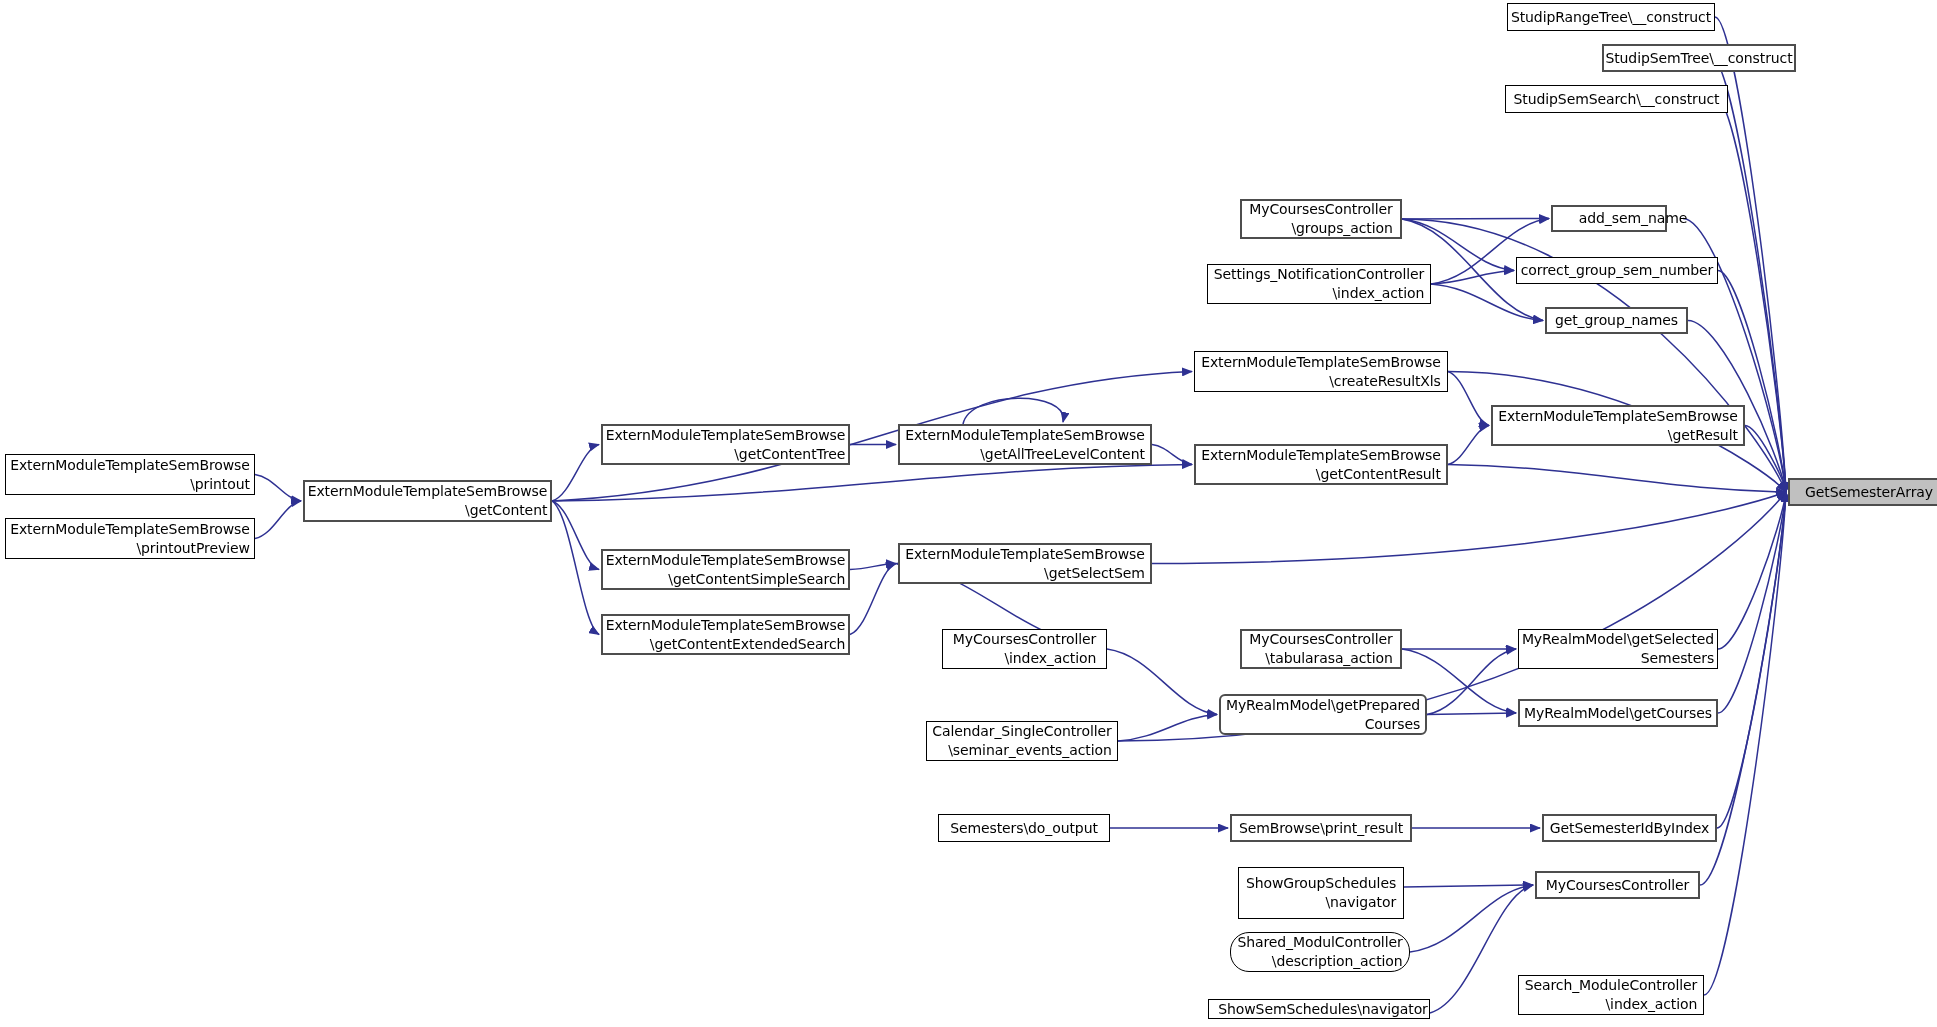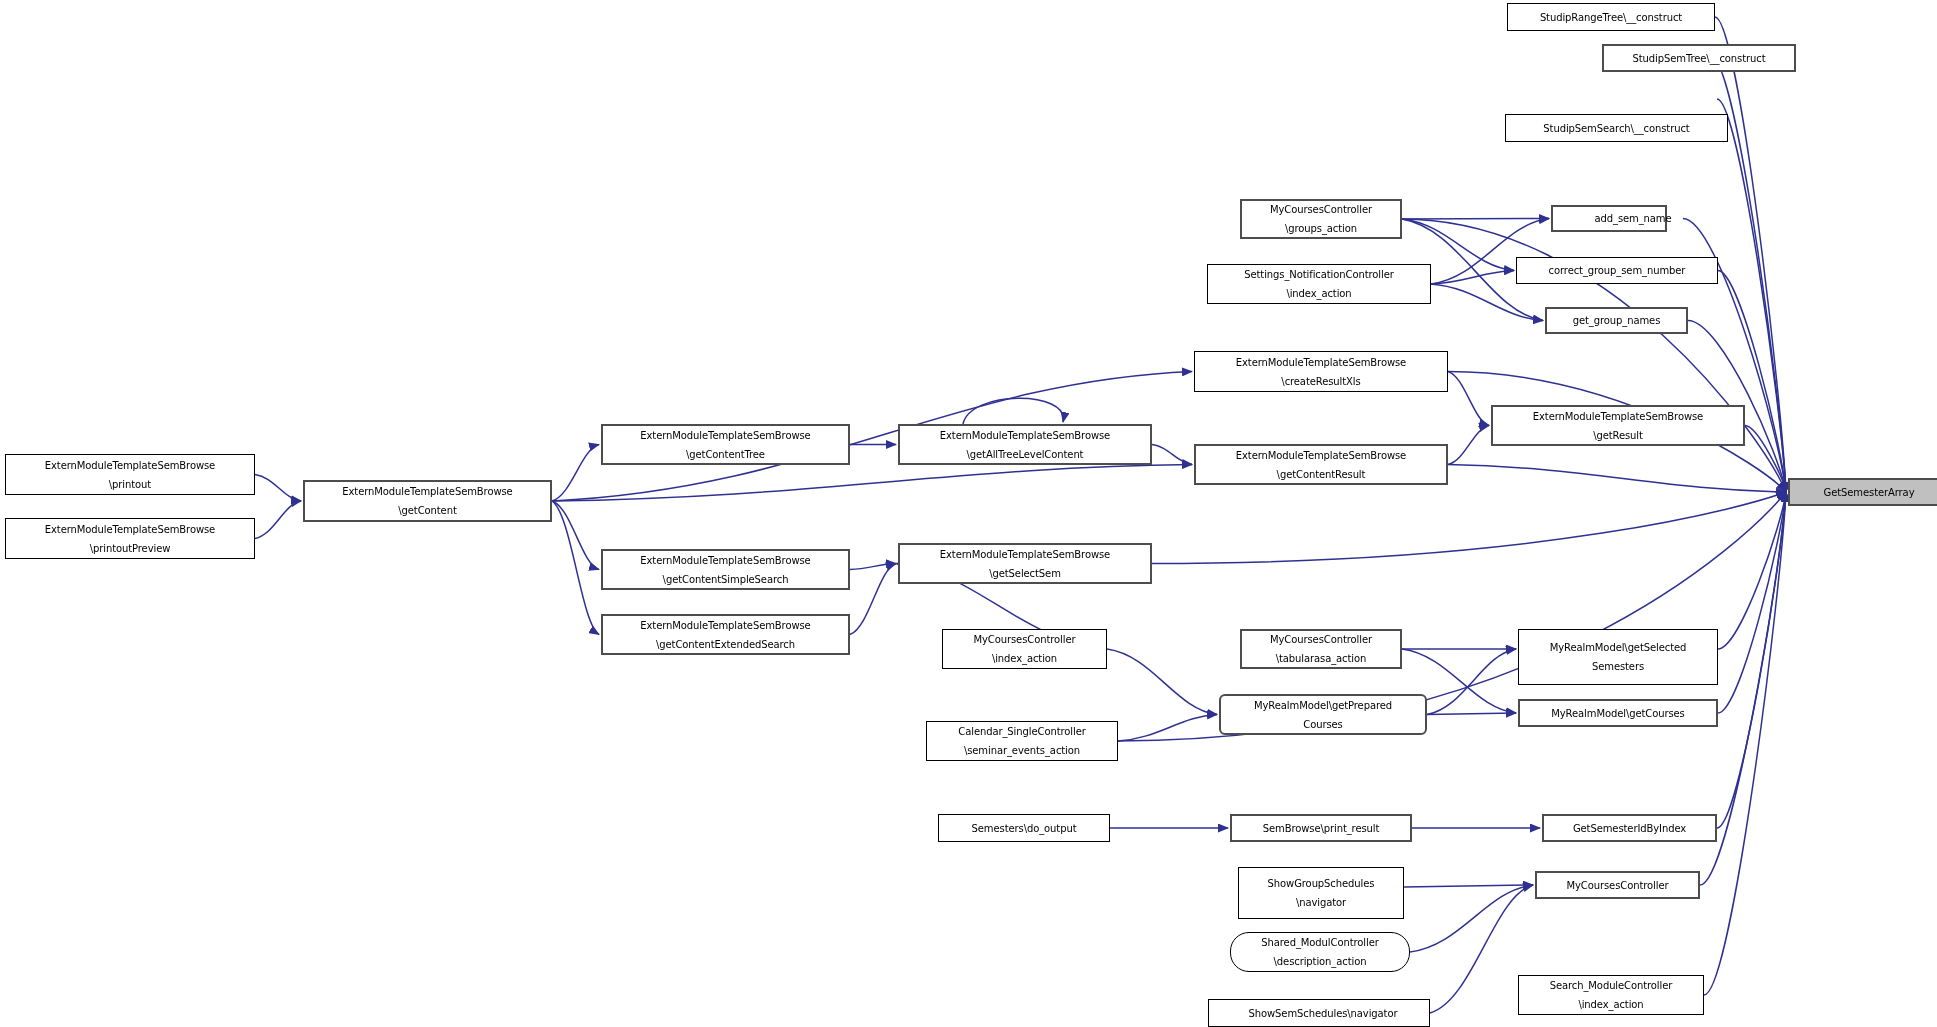--- a/index.html
+++ b/index.html
@@ -13,22 +13,22 @@
   }
   #edges{position:absolute;left:0;top:0;width:1937px;height:1027px;pointer-events:none;}
   .node{
     position:absolute;
     box-sizing:border-box;
     background:#ffffff;
     border:1px solid #000000;
     display:flex;
     align-items:center;
     justify-content:center;
-    text-align:center;
-    font-size:10px;
+    text-align:right;
+    font-size:14px;
     line-height:19px;
     color:#000000;
     white-space:pre-line;
     letter-spacing:-0.1px;
     z-index:2;
   }
   .node.thick{border:2px solid #4d4d4d;}
   .node.hl{background:#c0c0c0;border:2px solid #4d4d4d;}
   .node span{display:block;padding:0 5px;}
 </style>
@@ -90,21 +90,21 @@
         <path marker-end="url(#ah)" d="M1404,887 L1533,885"></path>
         <path marker-end="url(#ah)" d="M1410,952 C1461.66,945.3 1486.26,890.36 1533,885"></path>
         <path marker-end="url(#ah)" d="M1430,1013 C1473.26,1000.2 1493.86,895.24 1533,885"></path>
         <path marker-end="url(#ah)" d="M1700,885 C1729.0106666666666,885 1780.84,570.5999999999999 1786,492"></path>
         <path marker-end="url(#ah)" d="M1704,995 C1731.4426666666666,995 1781.08,592.5999999999999 1786,492"></path>
       </g>
   </svg>
   <div id="node-layer">
       <div class="node" style="left: 1507px; top: 3px; width: 208px; height: 28px;"><span>StudipRangeTree\__construct</span></div>
       <div class="node thick" style="left: 1602px; top: 44px; width: 194px; height: 28px;"><span>StudipSemTree\__construct</span></div>
-      <div class="node" style="left: 1505px; top: 85px; width: 223px; height: 28px; margin-top: 29px;"><span>StudipSemSearch\__construct</span></div>
+      <div class="node" style="left: 1505px; top: 85px; width: 223px; height: 28px;"><span>StudipSemSearch\__construct</span></div>
       <div class="node thick" style="left: 1240px; top: 199px; width: 162px; height: 40px;"><span>MyCoursesController
 \groups_action</span></div>
       <div class="node thick" style="left: 1551px; top: 205px; width: 116px; height: 27px; padding-left: 48px;"><span>add_sem_name</span></div>
       <div class="node" style="left: 1516px; top: 257px; width: 202px; height: 27px;"><span>correct_group_sem_number</span></div>
       <div class="node" style="left: 1207px; top: 264px; width: 224px; height: 40px;"><span>Settings_NotificationController
 \index_action</span></div>
       <div class="node thick" style="left: 1545px; top: 307px; width: 143px; height: 27px;"><span>get_group_names</span></div>
       <div class="node" style="left: 1194px; top: 351px; width: 254px; height: 41px;"><span>ExternModuleTemplateSemBrowse
 \createResultXls</span></div>
       <div class="node thick" style="left: 1491px; top: 405px; width: 254px; height: 41px;"><span>ExternModuleTemplateSemBrowse
@@ -125,32 +125,32 @@
       <div class="node thick" style="left: 601px; top: 549px; width: 249px; height: 41px;"><span>ExternModuleTemplateSemBrowse
 \getContentSimpleSearch</span></div>
       <div class="node thick" style="left: 898px; top: 543px; width: 254px; height: 41px;"><span>ExternModuleTemplateSemBrowse
 \getSelectSem</span></div>
       <div class="node thick" style="left: 601px; top: 614px; width: 249px; height: 41px;"><span>ExternModuleTemplateSemBrowse
 \getContentExtendedSearch</span></div>
       <div class="node" style="left: 942px; top: 629px; width: 165px; height: 40px;"><span>MyCoursesController
 \index_action</span></div>
       <div class="node thick" style="left: 1240px; top: 629px; width: 162px; height: 40px;"><span>MyCoursesController
 \tabularasa_action</span></div>
-      <div class="node" style="left: 1518px; top: 629px; width: 200px; height: 56px;"><span>MyRealmModel\getSelected
+      <div class="node" style="left: 1518px; top: 629px; width: 200px; height: 40px;"><span>MyRealmModel\getSelected
 Semesters</span></div>
       <div class="node thick" style="left: 1219px; top: 694px; width: 208px; height: 41px; border-radius: 6px;"><span>MyRealmModel\getPrepared
 Courses</span></div>
       <div class="node thick" style="left: 1518px; top: 699px; width: 200px; height: 28px;"><span>MyRealmModel\getCourses</span></div>
       <div class="node" style="left: 926px; top: 721px; width: 192px; height: 40px;"><span>Calendar_SingleController
 \seminar_events_action</span></div>
       <div class="node" style="left: 938px; top: 814px; width: 172px; height: 28px;"><span>Semesters\do_output</span></div>
       <div class="node thick" style="left: 1230px; top: 814px; width: 182px; height: 28px;"><span>SemBrowse\print_result</span></div>
       <div class="node thick" style="left: 1542px; top: 814px; width: 175px; height: 28px;"><span>GetSemesterIdByIndex</span></div>
       <div class="node" style="left: 1238px; top: 867px; width: 166px; height: 52px;"><span>ShowGroupSchedules
 \navigator</span></div>
       <div class="node thick" style="left: 1535px; top: 871px; width: 165px; height: 28px;"><span>MyCoursesController</span></div>
       <div class="node" style="left: 1230px; top: 932px; width: 180px; height: 40px; border-radius: 19px;"><span>Shared_ModulController
 \description_action</span></div>
       <div class="node" style="left: 1518px; top: 975px; width: 186px; height: 40px;"><span>Search_ModuleController
 \index_action</span></div>
-      <div class="node" style="left: 1208px; top: 999px; width: 222px; height: 28px; padding-left: 8px;"><span>ShowSemSchedules\navigator</span></div>
+      <div class="node" style="left: 1208px; top: 999px; width: 222px; height: 20px; padding-left: 8px;"><span>ShowSemSchedules\navigator</span></div>
     </div>
 </div>
 
 </body></html>

